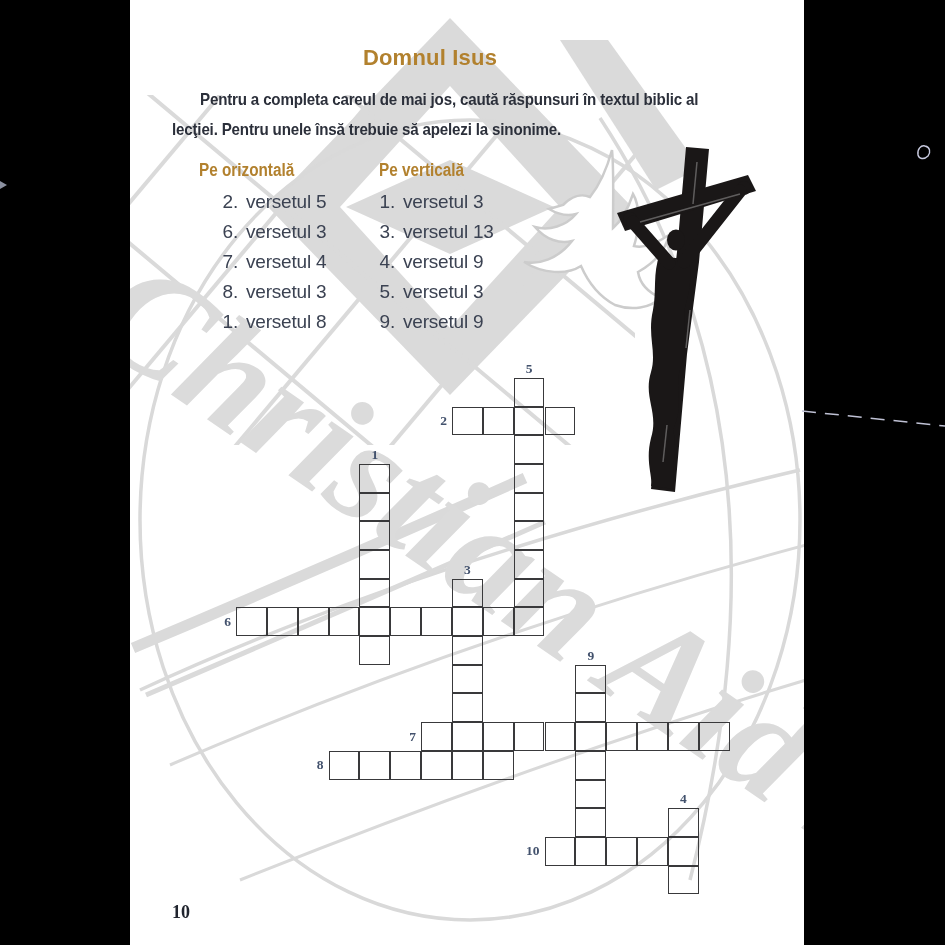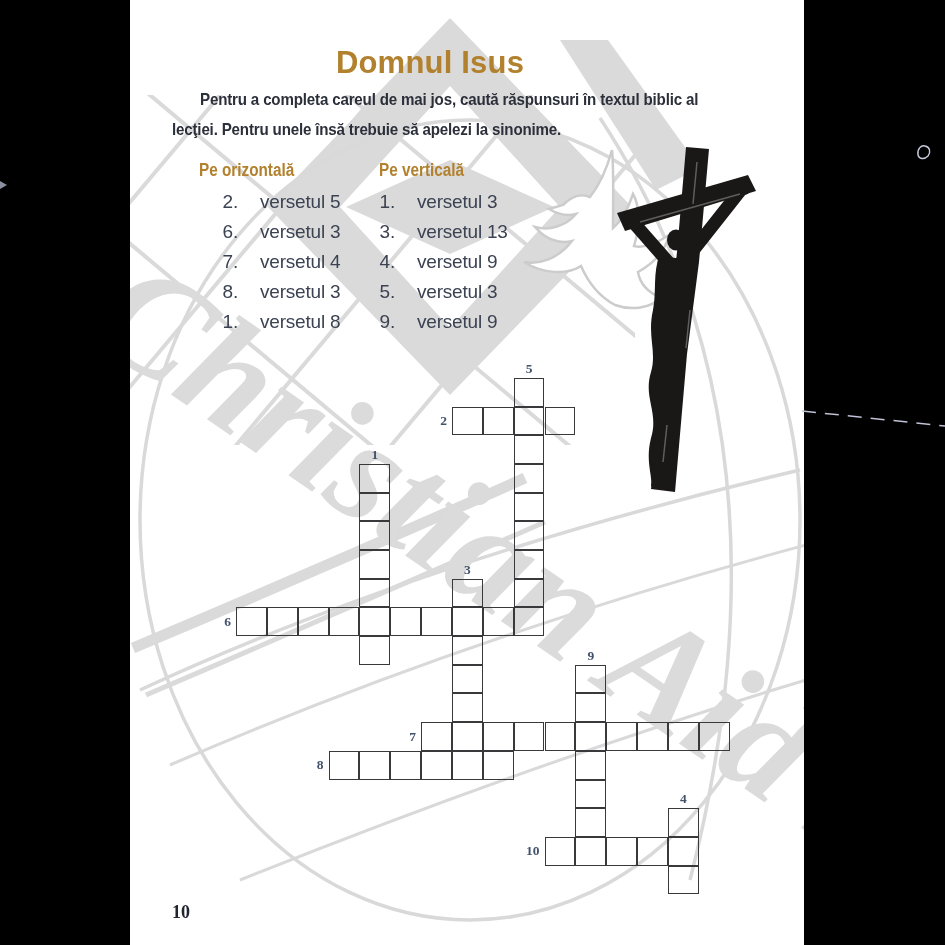--- a/index.html
+++ b/index.html
@@ -8,42 +8,42 @@
     overflow:hidden; font-family:"Liberation Sans", sans-serif;
   }
   .page {
     position:absolute; left:130px; top:0; width:674px; height:945px;
     background:#ffffff; overflow:hidden;
   }
   .layer { position:absolute; left:0; top:0; width:674px; height:945px; pointer-events:none; }
 
   .title {
     position:absolute; left:0; top:45px; width:600px; text-align:center;
-    font-size:31px; font-weight:bold; color:#b2812e; letter-spacing:.2px;
+    font-size:22px; font-weight:bold; color:#b2812e; letter-spacing:.2px;
   }
   .intro {
     position:absolute; white-space:nowrap; font-weight:bold; font-size:17px;
     color:#2b2f3a; letter-spacing:-0.2px; transform:scaleX(.89); transform-origin:left top;
   }
   .intro.l1 { left:70px; top:90px; }
   .intro.l2 { left:42px; top:120px; }
 
   .clue-header {
     position:absolute; white-space:nowrap; font-weight:bold; font-size:18px;
     color:#b2812e; transform:scaleX(.85); transform-origin:left top;
   }
   .clue-header.across { left:69px; top:160px; }
   .clue-header.down   { left:249px; top:160px; }
 
   .clue-item {
     position:absolute; height:22px; font-size:19px; color:#3b4252;
     display:flex; white-space:nowrap; letter-spacing:-0.2px;
   }
   .clue-item .num { display:inline-block; width:36px; text-align:right; }
-  .clue-item .txt { margin-left:22px; }
+  .clue-item .txt { margin-left:8px; }
   .clue-item.c1 { left:72px; }
   .clue-item.c2 { left:229px; }
 
   .cw-cell {
     position:absolute; border:1.6px solid #39393b; box-sizing:border-box;
     background:transparent;
   }
   .cw-num {
     position:absolute; width:36px;
     font-family:"Liberation Serif", serif; font-weight:bold; font-size:13.5px;

